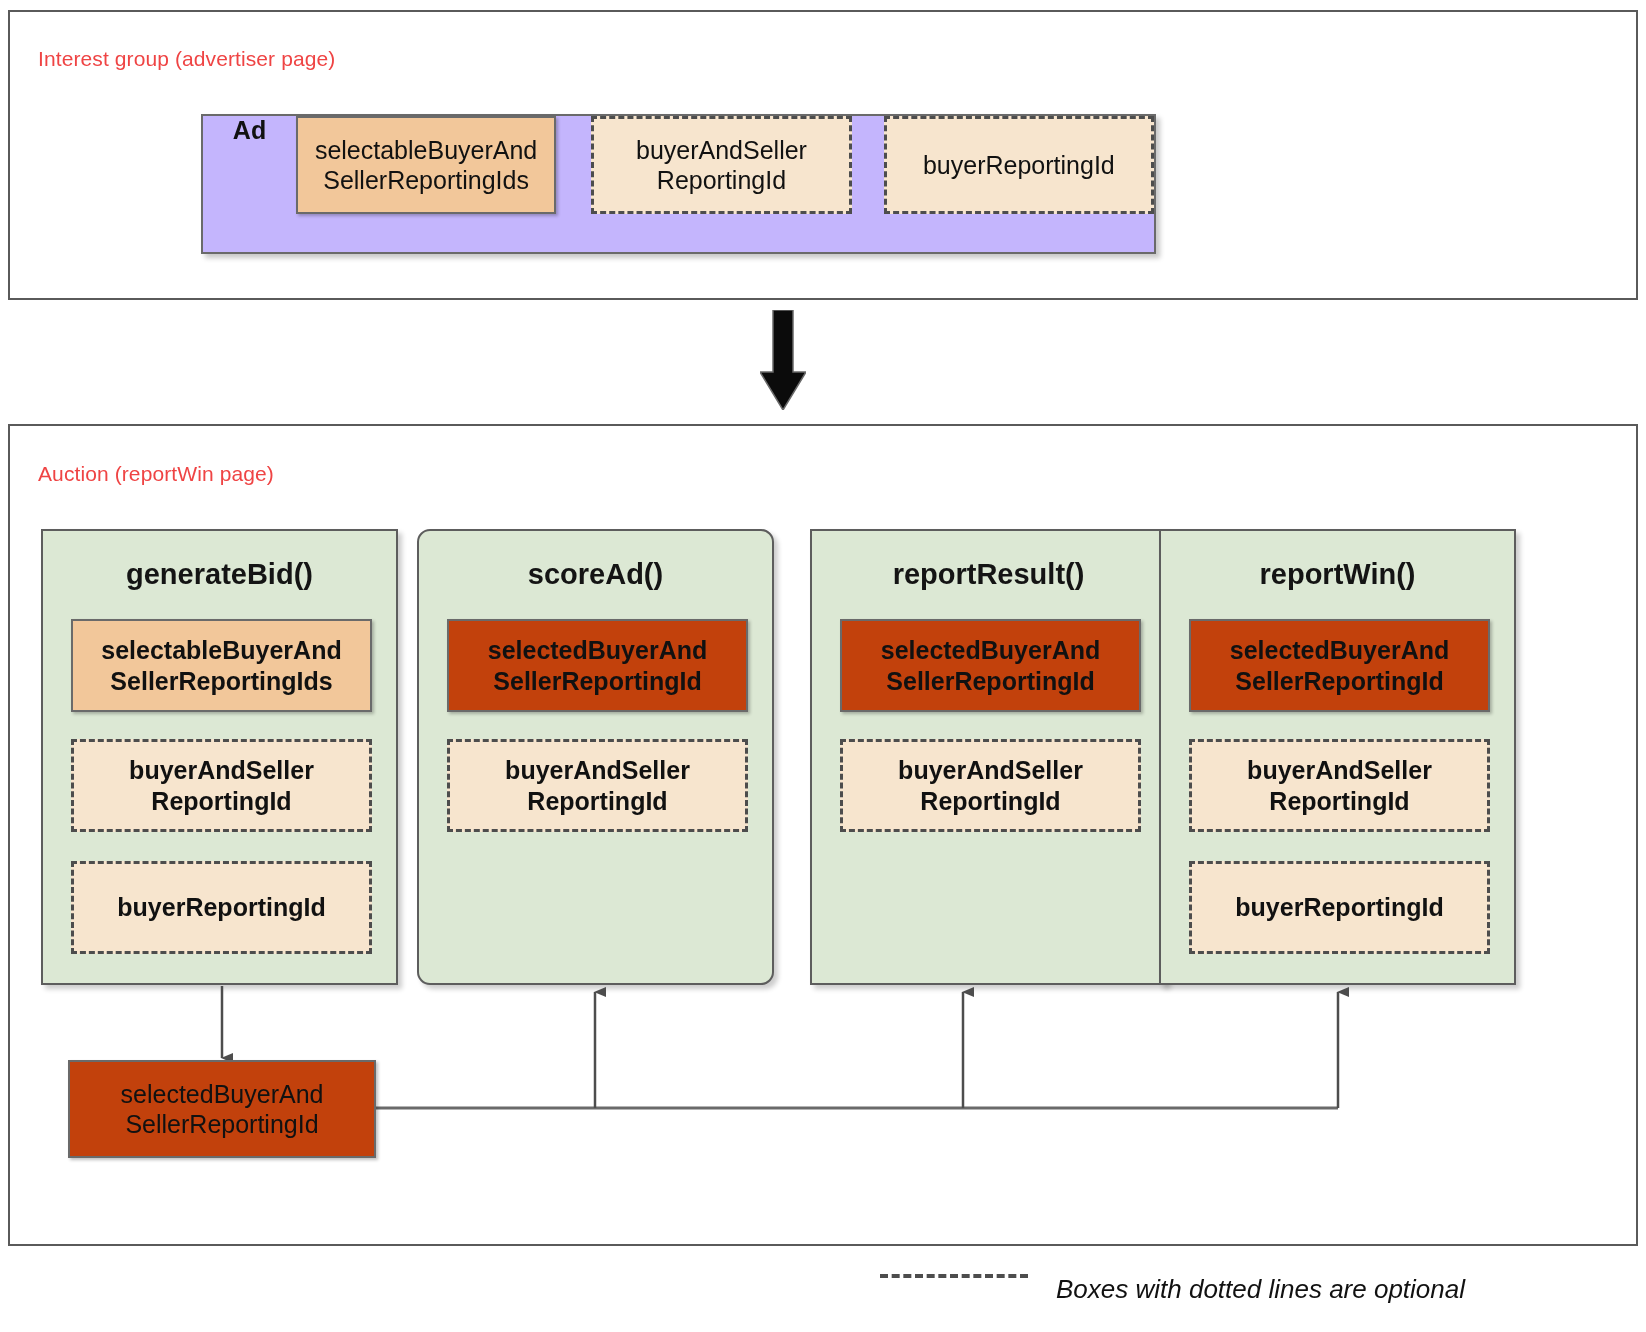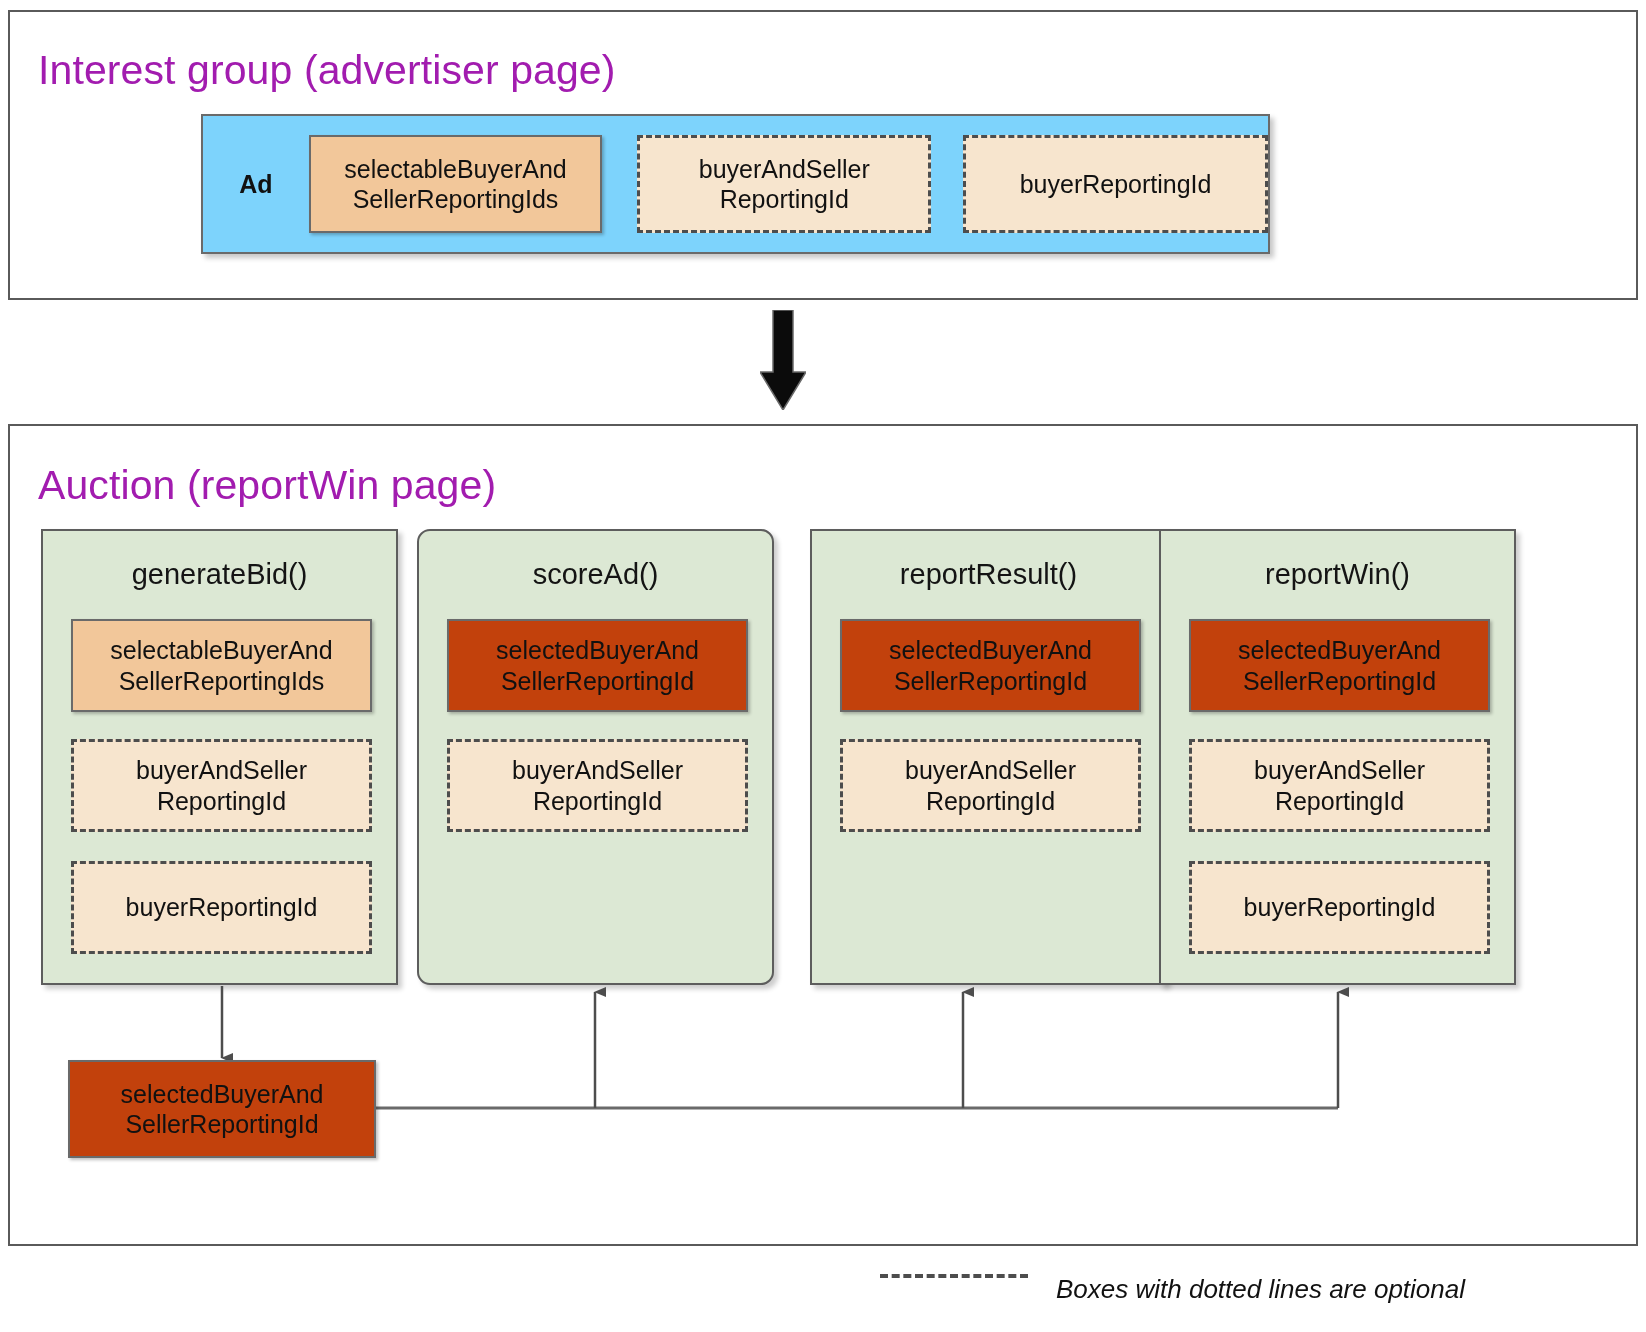--- a/index.html
+++ b/index.html
@@ -20,39 +20,38 @@
     position: absolute;
     background: #ffffff;
     border: 2px solid #5a5a5a;
   }
   #interest-section { left: 8px;  top: 10px;  width: 1630px; height: 290px; }
   #auction-section  { left: 8px;  top: 424px; width: 1630px; height: 822px; }
 
   .section-title {
     position: absolute;
     left: 28px;
-    font-size: 41px;
+    font-size: 21px;
     font-weight: 400;
-    color: #a21caf;
+    color: #ef4444;
     letter-spacing: 0.1px;
     white-space: nowrap;
   }
   #interest-title { top: 35px; }
   #auction-title  { top: 36px; }
 
   
   #ad-container {
     position: absolute;
     left: 191px; top: 102px;
-    width: 1069px; height: 140px;
-    background: #7dd3fc;
+    width: 955px; height: 140px;
+    background: #c4b5fd;
     border: 2px solid #6a6a6a;
     box-shadow: 4px 4px 5px rgba(0,0,0,0.22);
     display: flex;
-    align-items: center;
   }
   #ad-label {
     width: 115px;
     text-align: center;
     font-size: 25px;
     font-weight: bold;
     color: #111;
   }
 
   
@@ -95,20 +94,21 @@
 
   
   .column {
     position: absolute;
     top: 529px;
     width: 357px;
     height: 456px;
     background: #dce8d4;
     border: 2px solid #5d5d5d;
     box-shadow: 4px 4px 5px rgba(0,0,0,0.20);
+    font-weight: bold;
   }
   #col-generatebid { left: 41px;   }
   #col-scoread     { left: 417px; border-radius: 13px;  }
   #col-reportresult{ left: 790px; margin-left: 20px;  }
   #col-reportwin   { left: 1159px; }
 
   .column-title {
     position: absolute;
     top: 27px; left: 0; right: 0;
     text-align: center;

